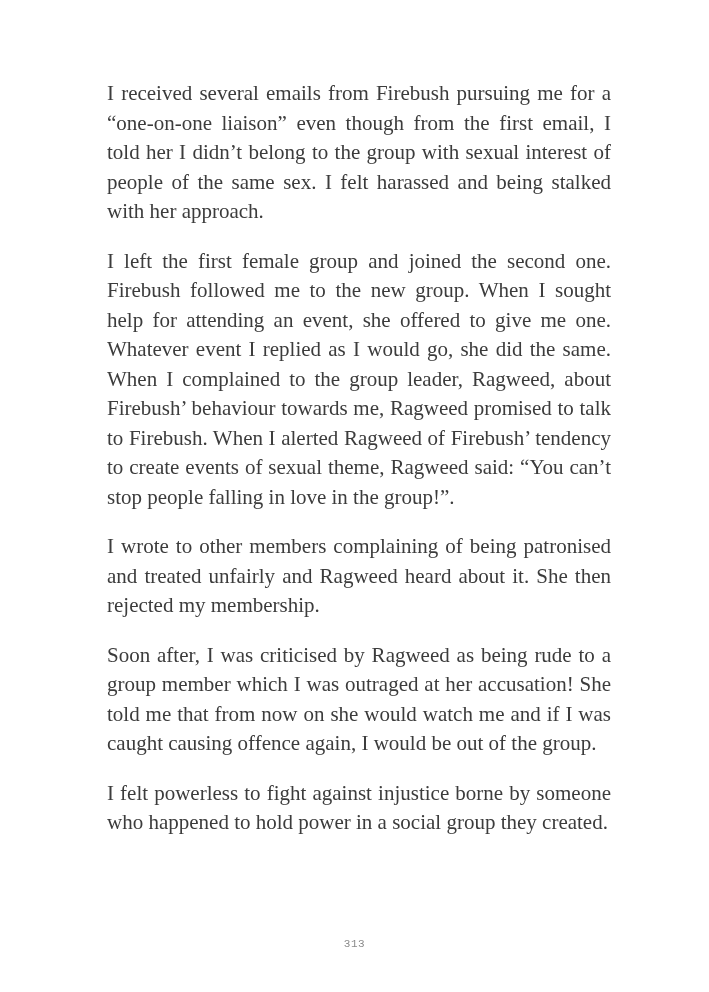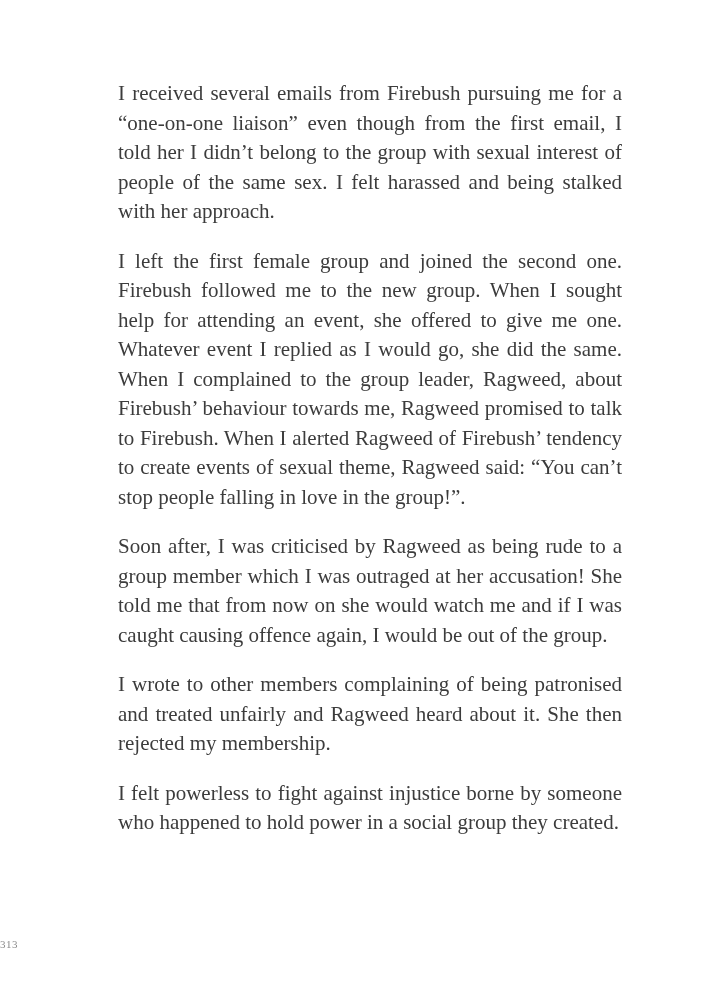--- a/index.html
+++ b/index.html
@@ -10,50 +10,52 @@
   .page {
     position: relative;
     width: 709px;
     height: 992px;
     background: #ffffff;
     overflow: hidden;
     font-family: "Liberation Serif", "DejaVu Serif", serif;
   }
   .text-block {
     position: absolute;
-    left: 118px;
+    left: 107px;
     top: 79px;
     width: 504px;
     color: #3c3c3c;
     font-size: 21px;
     line-height: 29.5px;
   }
   .text-block p {
     margin: 0 0 20px 0;
     text-align: justify;
     text-justify: inter-word;
   }
   .text-block p:last-child {
     margin-bottom: 12px;
   }
   .page-number {
     position: absolute;
     left: 0;
     top: 938px;
     width: 709px;
+    text-align: center;
     font-size: 11px;
     color: #8a8a8a;
     letter-spacing: 0.5px;
+    font-family: Liberation Mono, monospace;
   }
 </style>
 </head>
 <body>
 
 <div class="page">
   <div class="text-block">
     <p>I received several emails from Firebush pursuing me for a “one-on-one liaison” even though from the first email, I told her I didn’t belong to the group with sexual interest of people of the same sex. I felt harassed and being stalked with her approach.</p>
     <p>I left the first female group and joined the second one. Firebush followed me to the new group. When I sought help for attending an event, she offered to give me one. Whatever event I replied as I would go, she did the same. When I complained to the group leader, Ragweed, about Firebush’ behaviour towards me, Ragweed promised to talk to Firebush. When I alerted Ragweed of Firebush’ tendency to create events of sexual theme, Ragweed said: “You can’t stop people falling in love in the group!”.</p>
+    <p>I wrote to other members complaining of being patronised and treated unfairly and Ragweed heard about it. She then rejected my membership.</p>
     <p>Soon after, I was criticised by Ragweed as being rude to a group member which I was outraged at her accusation! She told me that from now on she would watch me and if I was caught causing offence again, I would be out of the group.</p>
-    <p>I wrote to other members complaining of being patronised and treated unfairly and Ragweed heard about it. She then rejected my membership.</p>
     <p>I felt powerless to fight against injustice borne by someone who happened to hold power in a social group they created.</p>
   </div>
   <div class="page-number">313</div>
 </div>
 
 </body></html>

